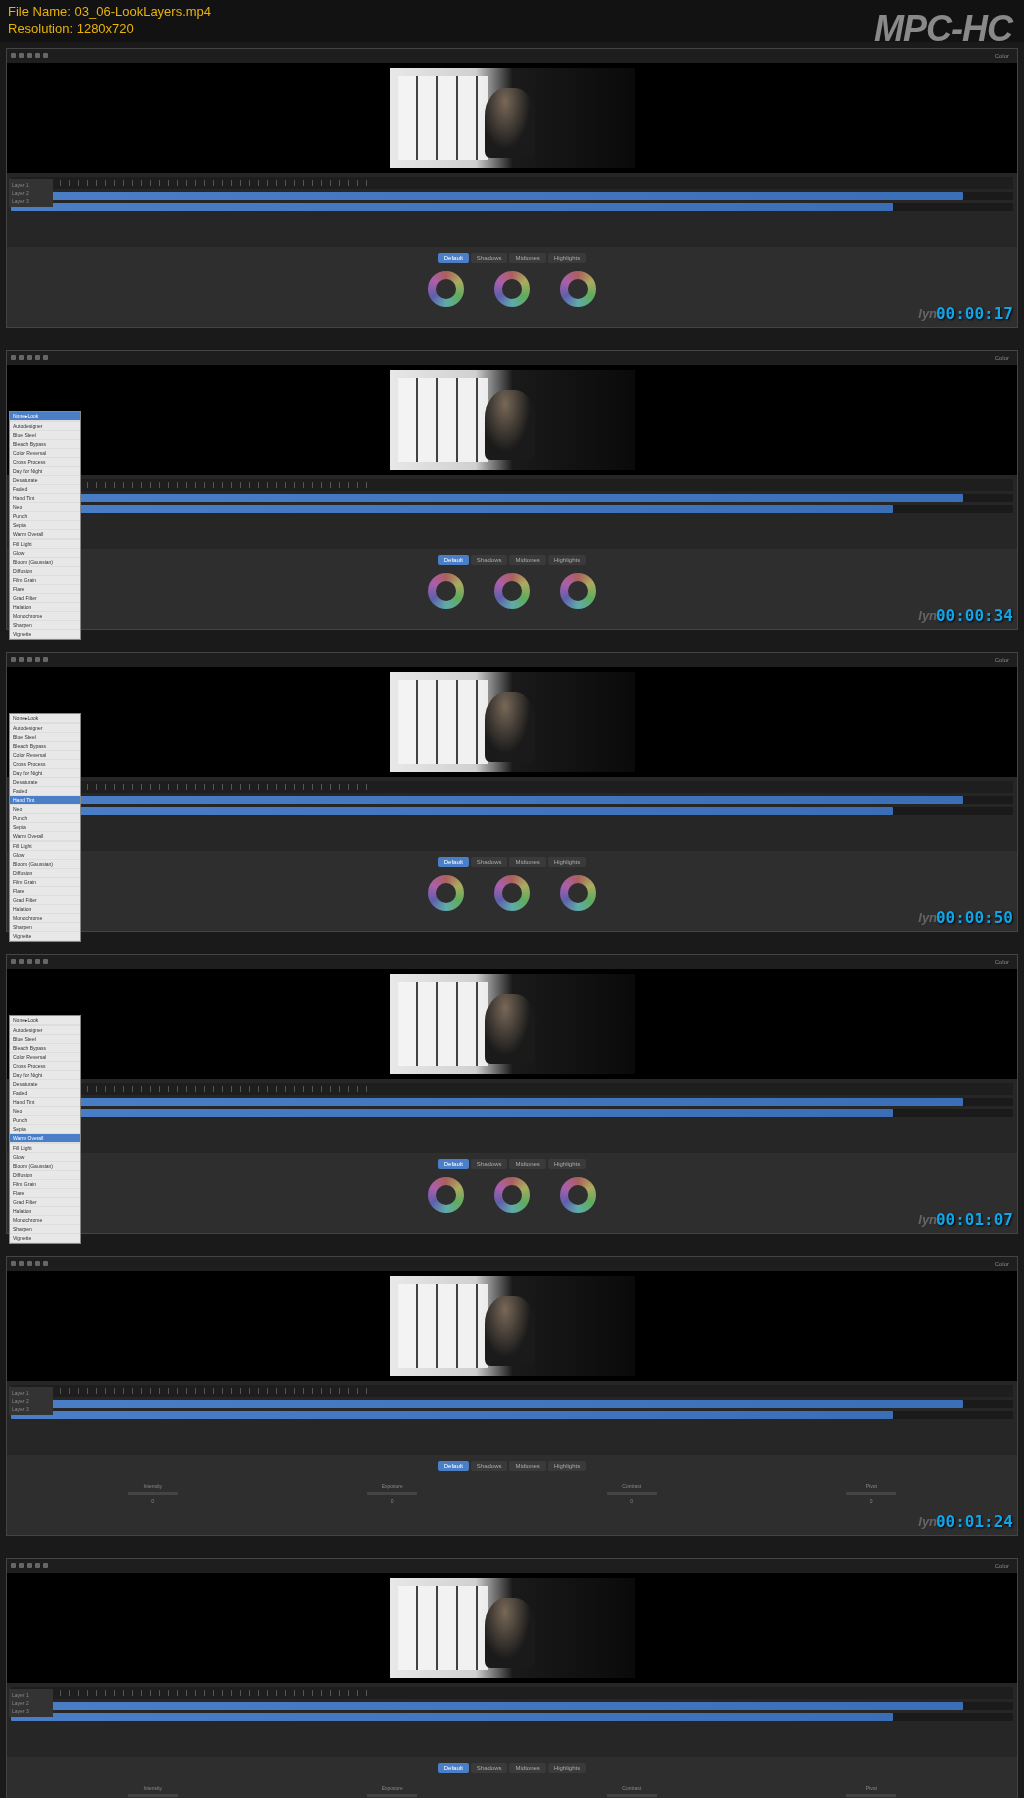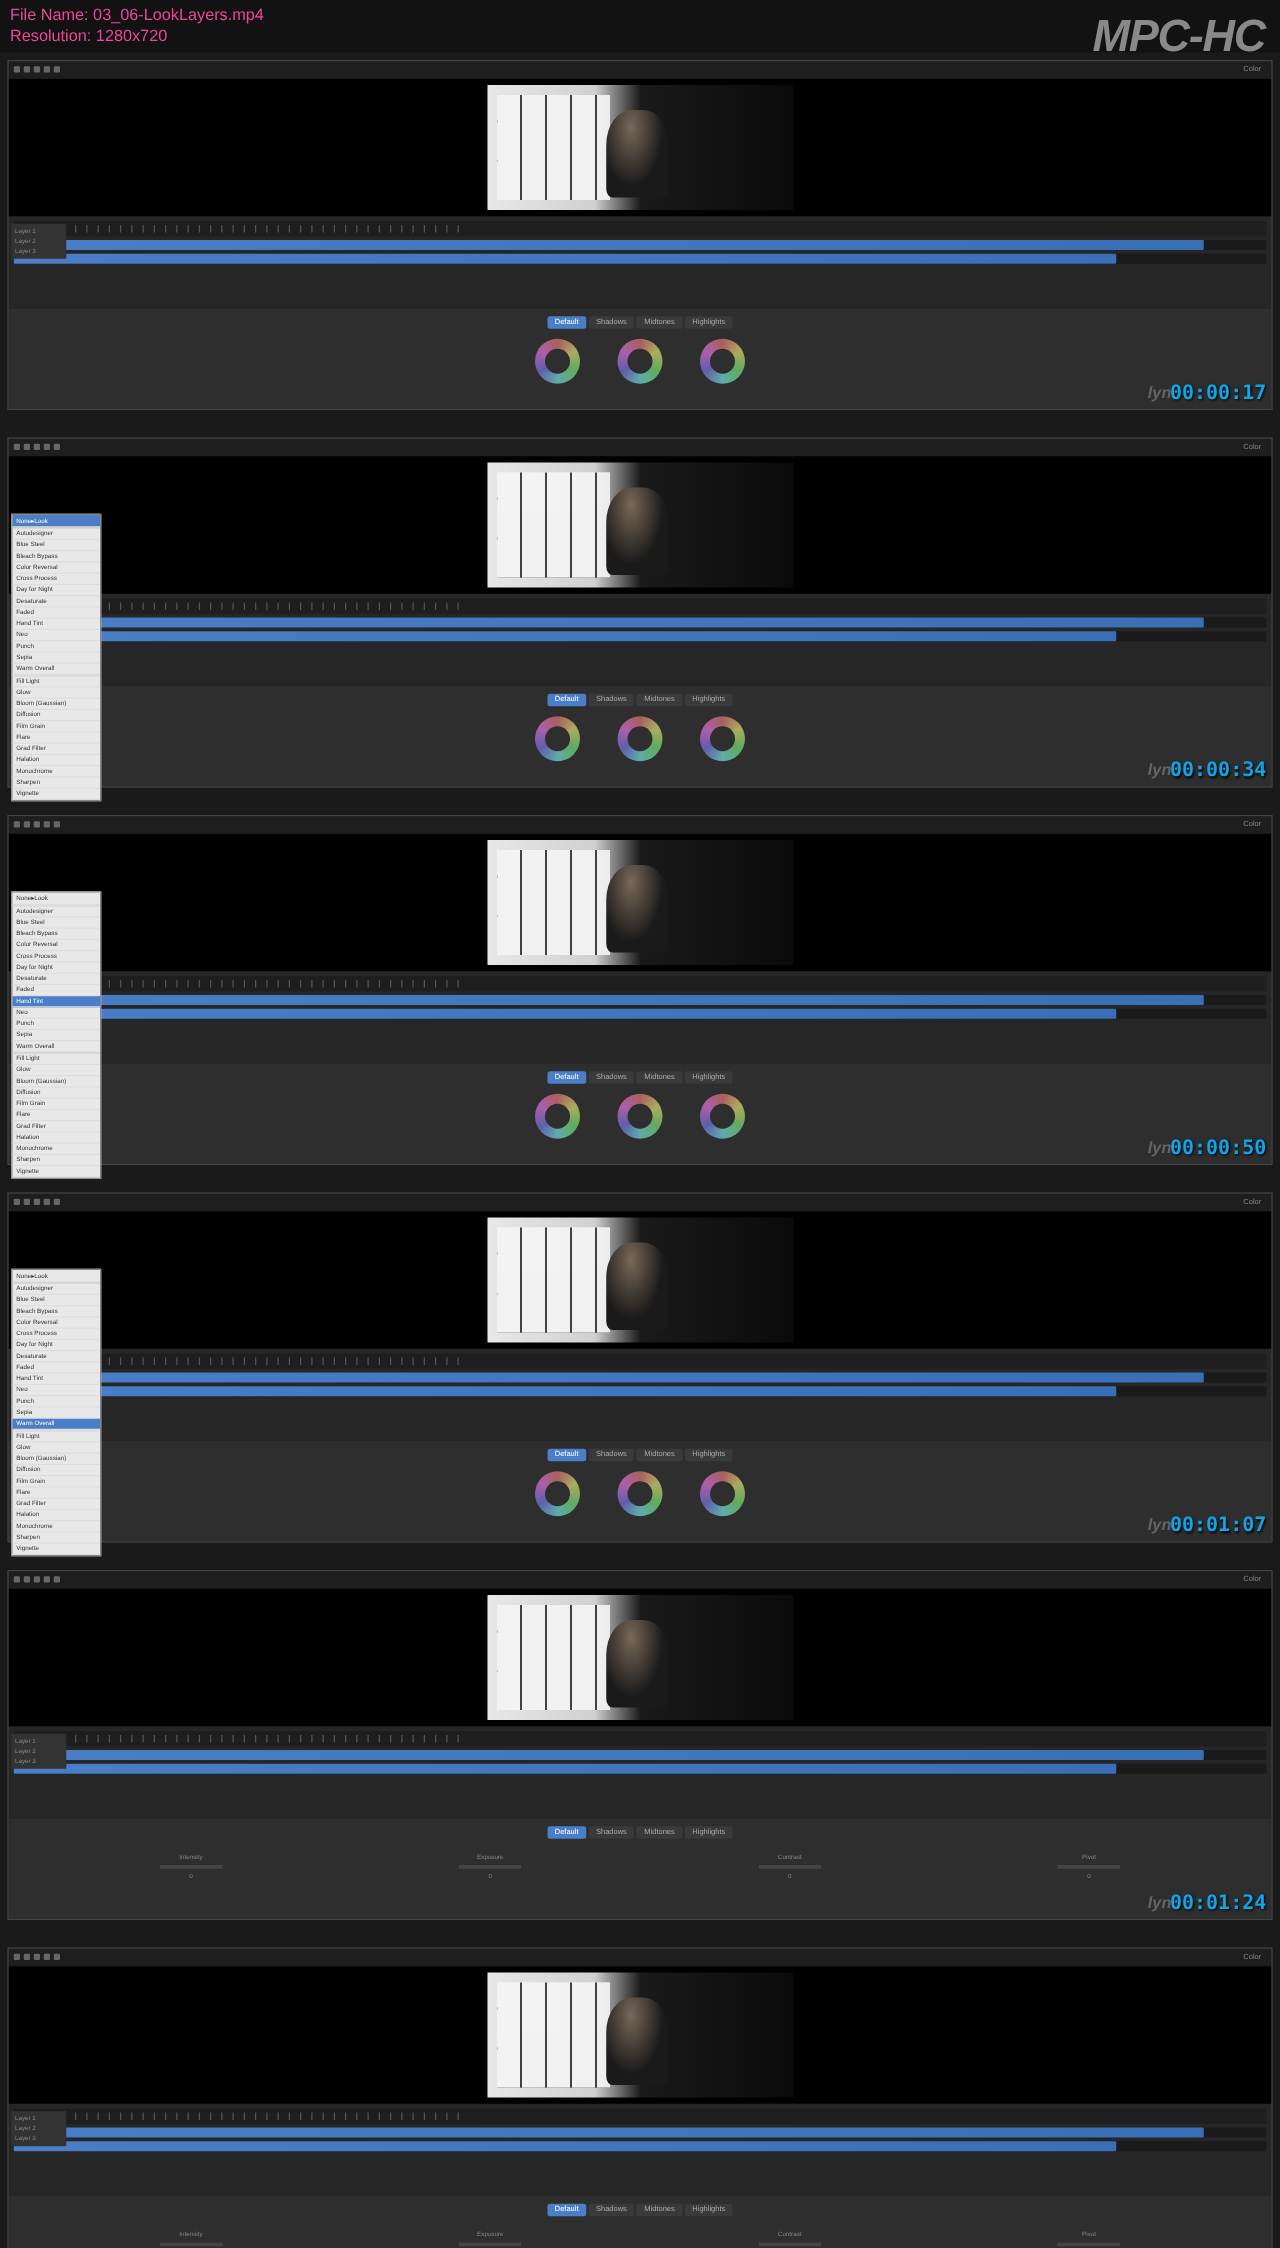--- a/index.html
+++ b/index.html
@@ -1,18 +1,18 @@
 <!DOCTYPE html>
 <html><head>
 <meta charset="utf-8">
 <style>
 * { margin: 0; padding: 0; box-sizing: border-box; }
 body { background: #1a1a1a; font-family: Arial, sans-serif; color: #ddd; width: 1024px; }
 .header { padding: 4px 8px; background: rgba(0,0,0,0.3); position: relative; }
-.header .info-line { font-size: 13px; line-height: 1.3; color: #ec4899; }
+.header .info-line { font-size: 13px; line-height: 1.3; color: #eab308; }
 .header .logo { position: absolute; right: 12px; top: 8px; font-size: 36px; font-weight: bold; font-style: italic; color: rgba(255,255,255,0.5); letter-spacing: -1px; }
 .grid { display: grid; grid-template-columns: 1fr; gap: 22px; padding: 6px; }
 .thumb { background: #2a2a2a; position: relative; height: 280px; border: 1px solid #444; display: flex; flex-direction: column; }
 .thumb-top { height: 14px; background: #1e1e1e; display: flex; align-items: center; padding: 0 4px; gap: 3px; }
 .thumb-top .dot { width: 5px; height: 5px; background: #666; border-radius: 1px; }
 .thumb-top .tab { font-size: 6px; color: #888; margin-left: auto; padding: 1px 4px; }
 .preview-area { flex: 0 0 110px; background: #000; display: flex; justify-content: center; align-items: center; position: relative; }
 .preview-img { width: 245px; height: 100px; background: linear-gradient(90deg, #e8e8e8 0%, #d0d0d0 35%, #1a1a1a 50%, #0a0a0a 100%); position: relative; overflow: hidden; }
 .preview-img.bright { background: linear-gradient(90deg, #f0f0f0 0%, #e0e0e0 40%, #888 70%, #666 100%); }
 .preview-img .window { position: absolute; left: 8px; top: 8px; width: 90px; height: 84px; background: repeating-linear-gradient(90deg, #f5f5f5 0px, #f5f5f5 18px, #333 18px, #333 20px), repeating-linear-gradient(0deg, #f5f5f5 0px, #f5f5f5 30px, #333 30px, #333 32px); opacity: 0.9; }

